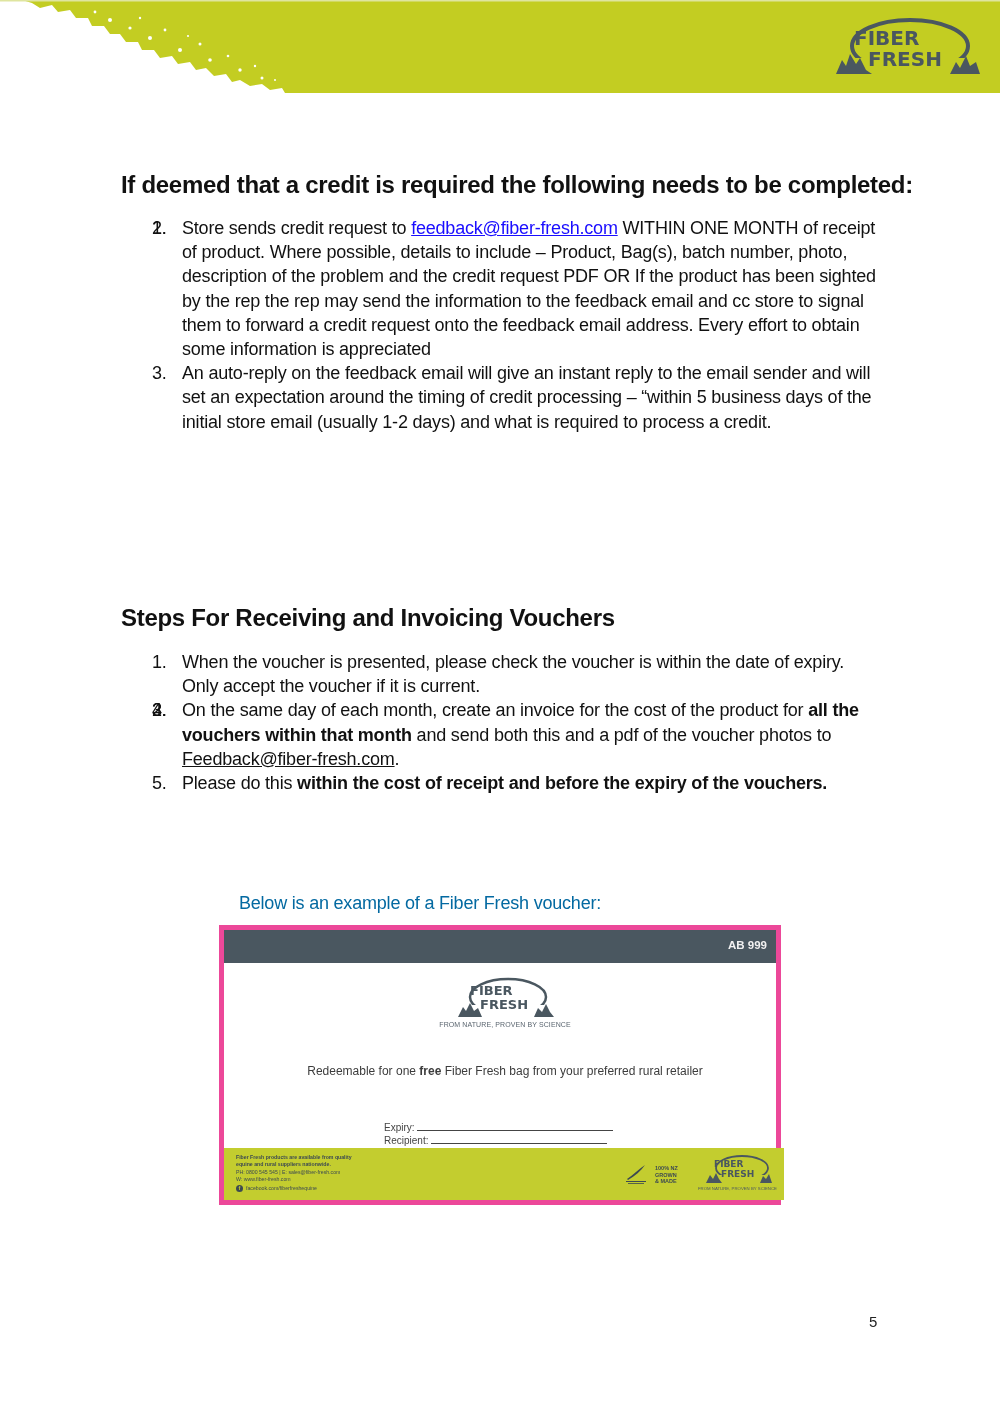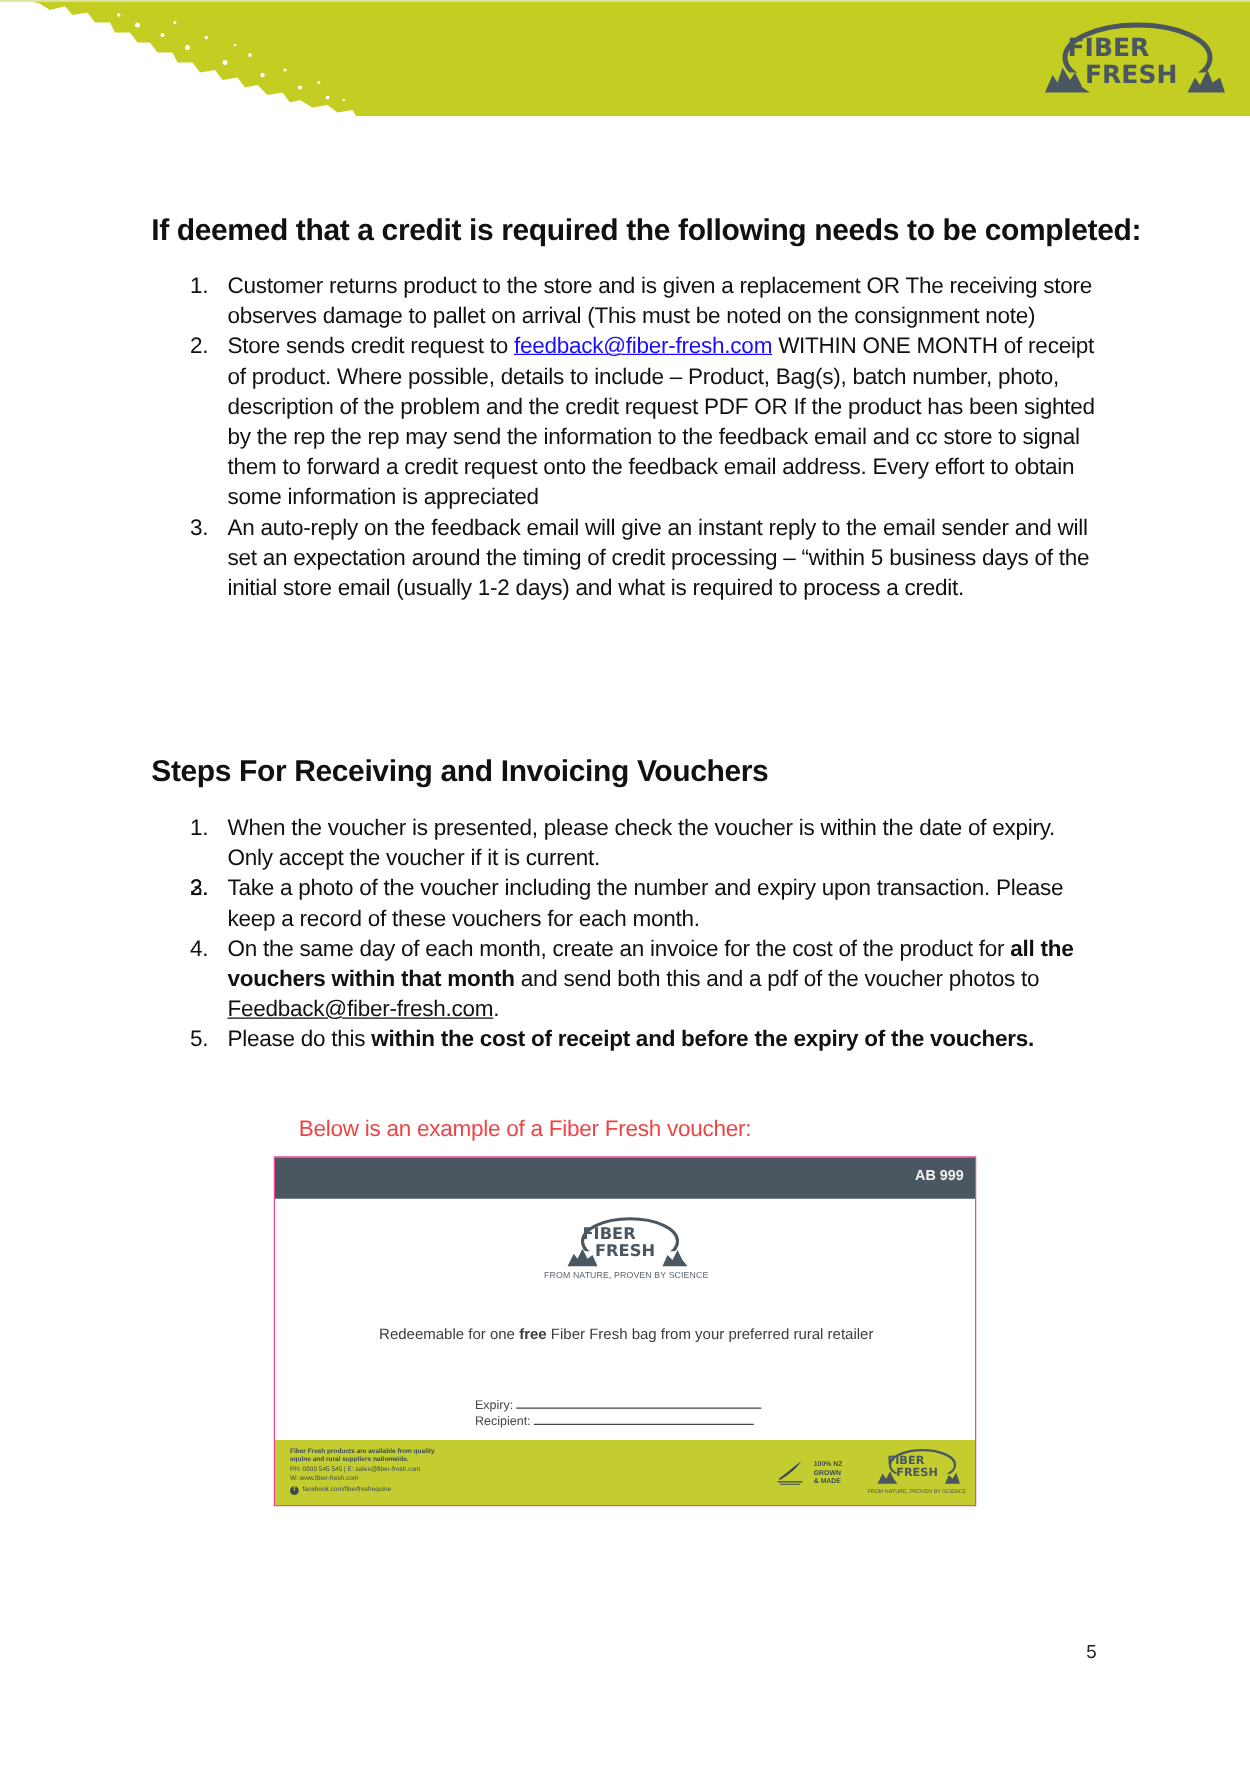--- a/index.html
+++ b/index.html
@@ -19,24 +19,24 @@
   
   .steps { position: absolute; left: 152px; width: 730px; font-size: 18px; line-height: 24.2px; color: #111; letter-spacing: -0.2px; }
   .steps .item { position: relative; padding-left: 30px; }
   .steps .num { position: absolute; left: 0; top: 0; width: 24px; }
   .list1 { top: 216px; }
   .list2 { top: 650px; }
   .link-blue { color: #1a0dff; text-decoration: underline; }
   .link-plain { color: #111; text-decoration: underline; }
   b { font-weight: bold; }
 
-  .caption { position: absolute; left: 0; width: 840px; top: 893px; text-align: center; font-size: 18px; color: #ef4444; letter-spacing: -0.2px; }
+  .caption { position: absolute; left: 0; width: 840px; top: 893px; text-align: center; font-size: 18px; color: #0369a1; letter-spacing: -0.2px; }
 
   
-  .voucher { position: absolute; left: 219px; top: 925px; width: 562px; height: 280px; background: #fff; border: 1px solid #ec4899; }
+  .voucher { position: absolute; left: 219px; top: 925px; width: 562px; height: 280px; background: #fff; border: 5px solid #ec4899; }
   .v-top { height: 33px; background: #4a5760; position: relative; }
   .v-code { position: absolute; right: 9px; top: 9px; font-size: 11.5px; font-weight: bold; color: #f1f1f1; }
   .v-logo { position: absolute; left: 232px; top: 45px; width: 100px; height: 44px; }
   .v-tagline { position: absolute; left: 0; width: 562px; top: 91px; text-align: center; font-size: 7px; color: #5b6670; letter-spacing: 0.1px; }
   .v-redeem { position: absolute; left: 0; width: 562px; top: 134px; text-align: center; font-size: 12px; color: #3c3c3c; }
   .v-field { position: absolute; left: 160px; font-size: 10px; color: #444; }
   .v-field .line { display: inline-block; border-bottom: 1px solid #444; vertical-align: baseline; height: 9px; }
   .v-recipient { top: 177px; margin-top: 28px; }
   .v-expiry { top: 192px; }
   .v-foot { position: absolute; left: 0; bottom: 0; width: 560px; height: 52px; background: #c3cd2f; }
@@ -84,21 +84,20 @@
     <path d="M4,58 L10,44 L14,50 L18,38 L24,48 L28,42 L34,54 L40,58 Z" fill="#4a5760"></path>
     <path d="M118,58 L124,46 L128,52 L134,40 L138,50 L144,46 L148,58 Z" fill="#4a5760"></path>
   </svg>
 </div>
 
 <div class="section-heading h1">If deemed that a credit is required the following needs to be completed:</div>
 
 <div class="steps list1">
   <div class="item">
     <span class="num">1.</span>
-    <span>Customer returns product to the store and is given a replacement OR The receiving store observes damage to pallet on arrival (This must be noted on the consignment note)</span>
   </div>
   <div class="item">
     <span class="num">2.</span>
     <span>Store sends credit request to </span><a class="link-blue">feedback@fiber-fresh.com</a><span> WITHIN ONE MONTH of receipt of product. Where possible, details to include – Product, Bag(s), batch number, photo, description of the problem and the credit request PDF OR If the product has been sighted by the rep the rep may send the information to the feedback email and cc store to signal them to forward a credit request onto the feedback email address. Every effort to obtain some information is appreciated</span>
   </div>
   <div class="item">
     <span class="num">3.</span>
     <span>An auto-reply on the feedback email will give an instant reply to the email sender and will set an expectation around the timing of credit processing – “within 5 business days of the initial store email (usually 1-2 days) and what is required to process a credit.</span>
   </div>
 </div>
@@ -108,21 +107,20 @@
 <div class="steps list2">
   <div class="item">
     <span class="num">1.</span>
     <span>When the voucher is presented, please check the voucher is within the date of expiry. Only accept the voucher if it is current.</span>
   </div>
   <div class="item">
     <span class="num">2.</span>
   </div>
   <div class="item">
     <span class="num">3.</span>
-    <span>Take a photo of the voucher including the number and expiry upon transaction. Please keep a record of these vouchers for each month.</span>
   </div>
   <div class="item">
     <span class="num">4.</span>
     <span>On the same day of each month, create an invoice for the cost of the product for </span><b>all the vouchers within that month</b><span> and send both this and a pdf of the voucher photos to </span><a class="link-plain">Feedback@fiber-fresh.com</a><span>.</span>
   </div>
   <div class="item">
     <span class="num">5.</span>
     <span>Please do this </span><b>within the cost of receipt and before the expiry of the vouchers.</b>
   </div>
 </div>

